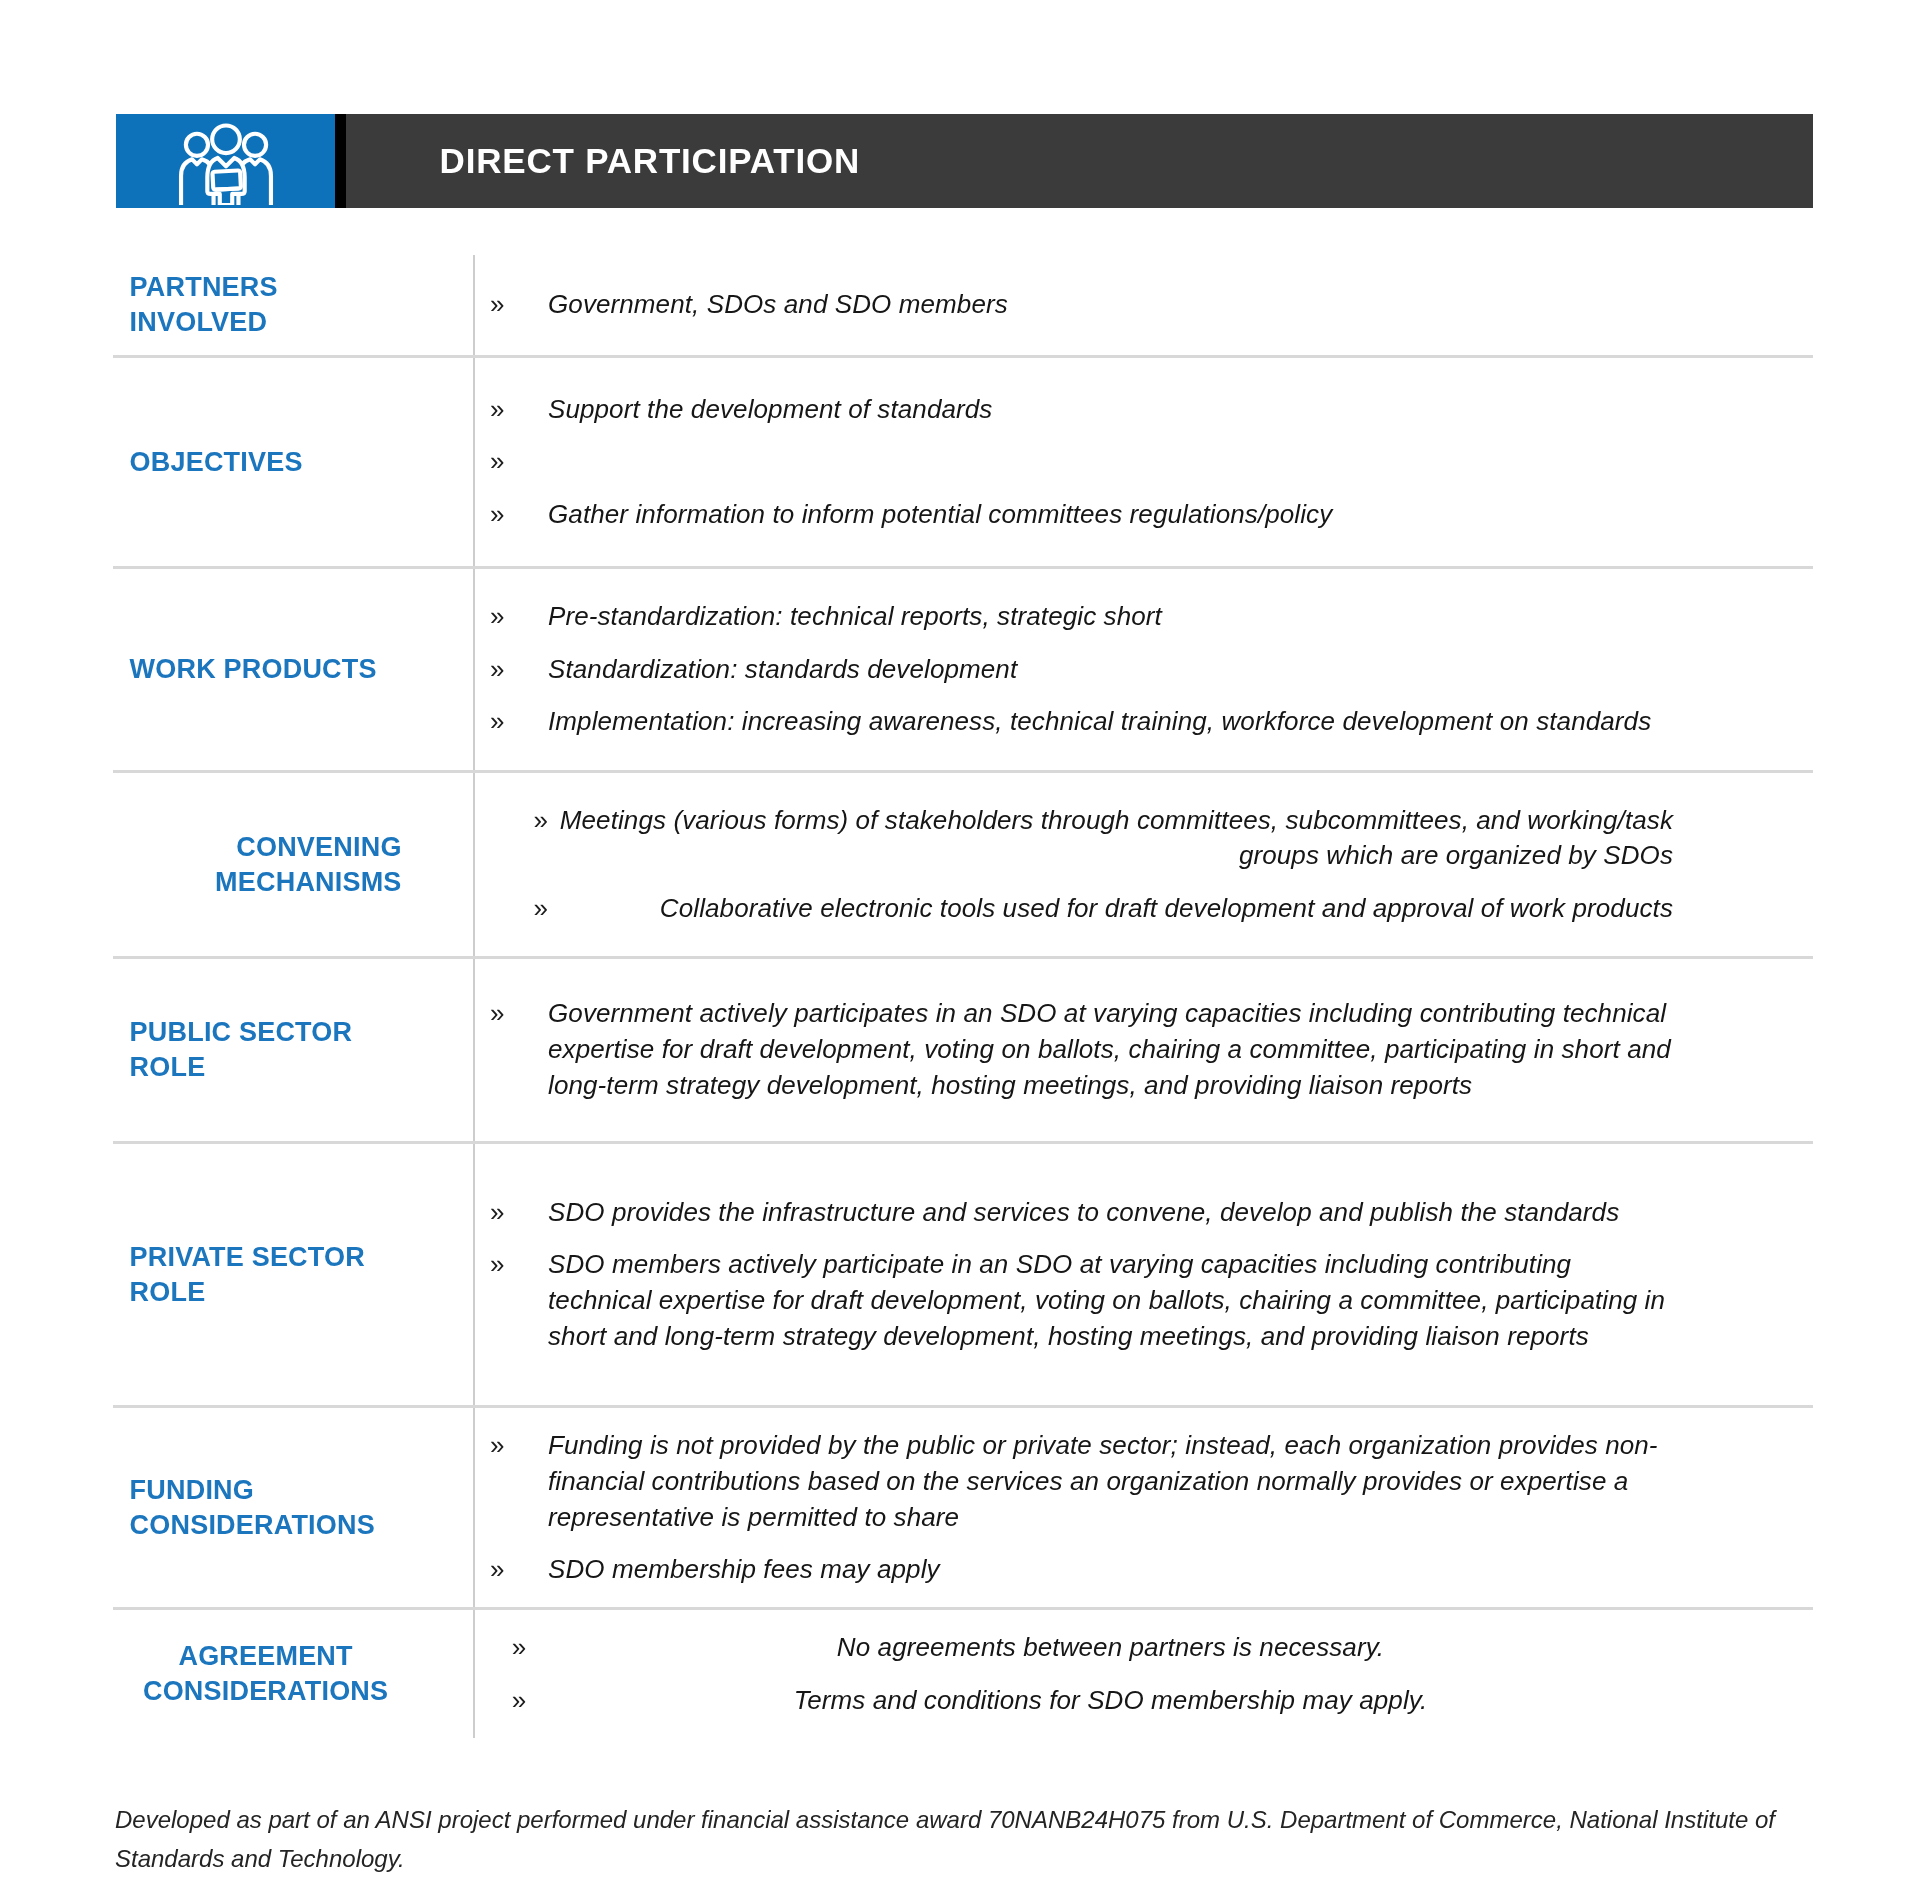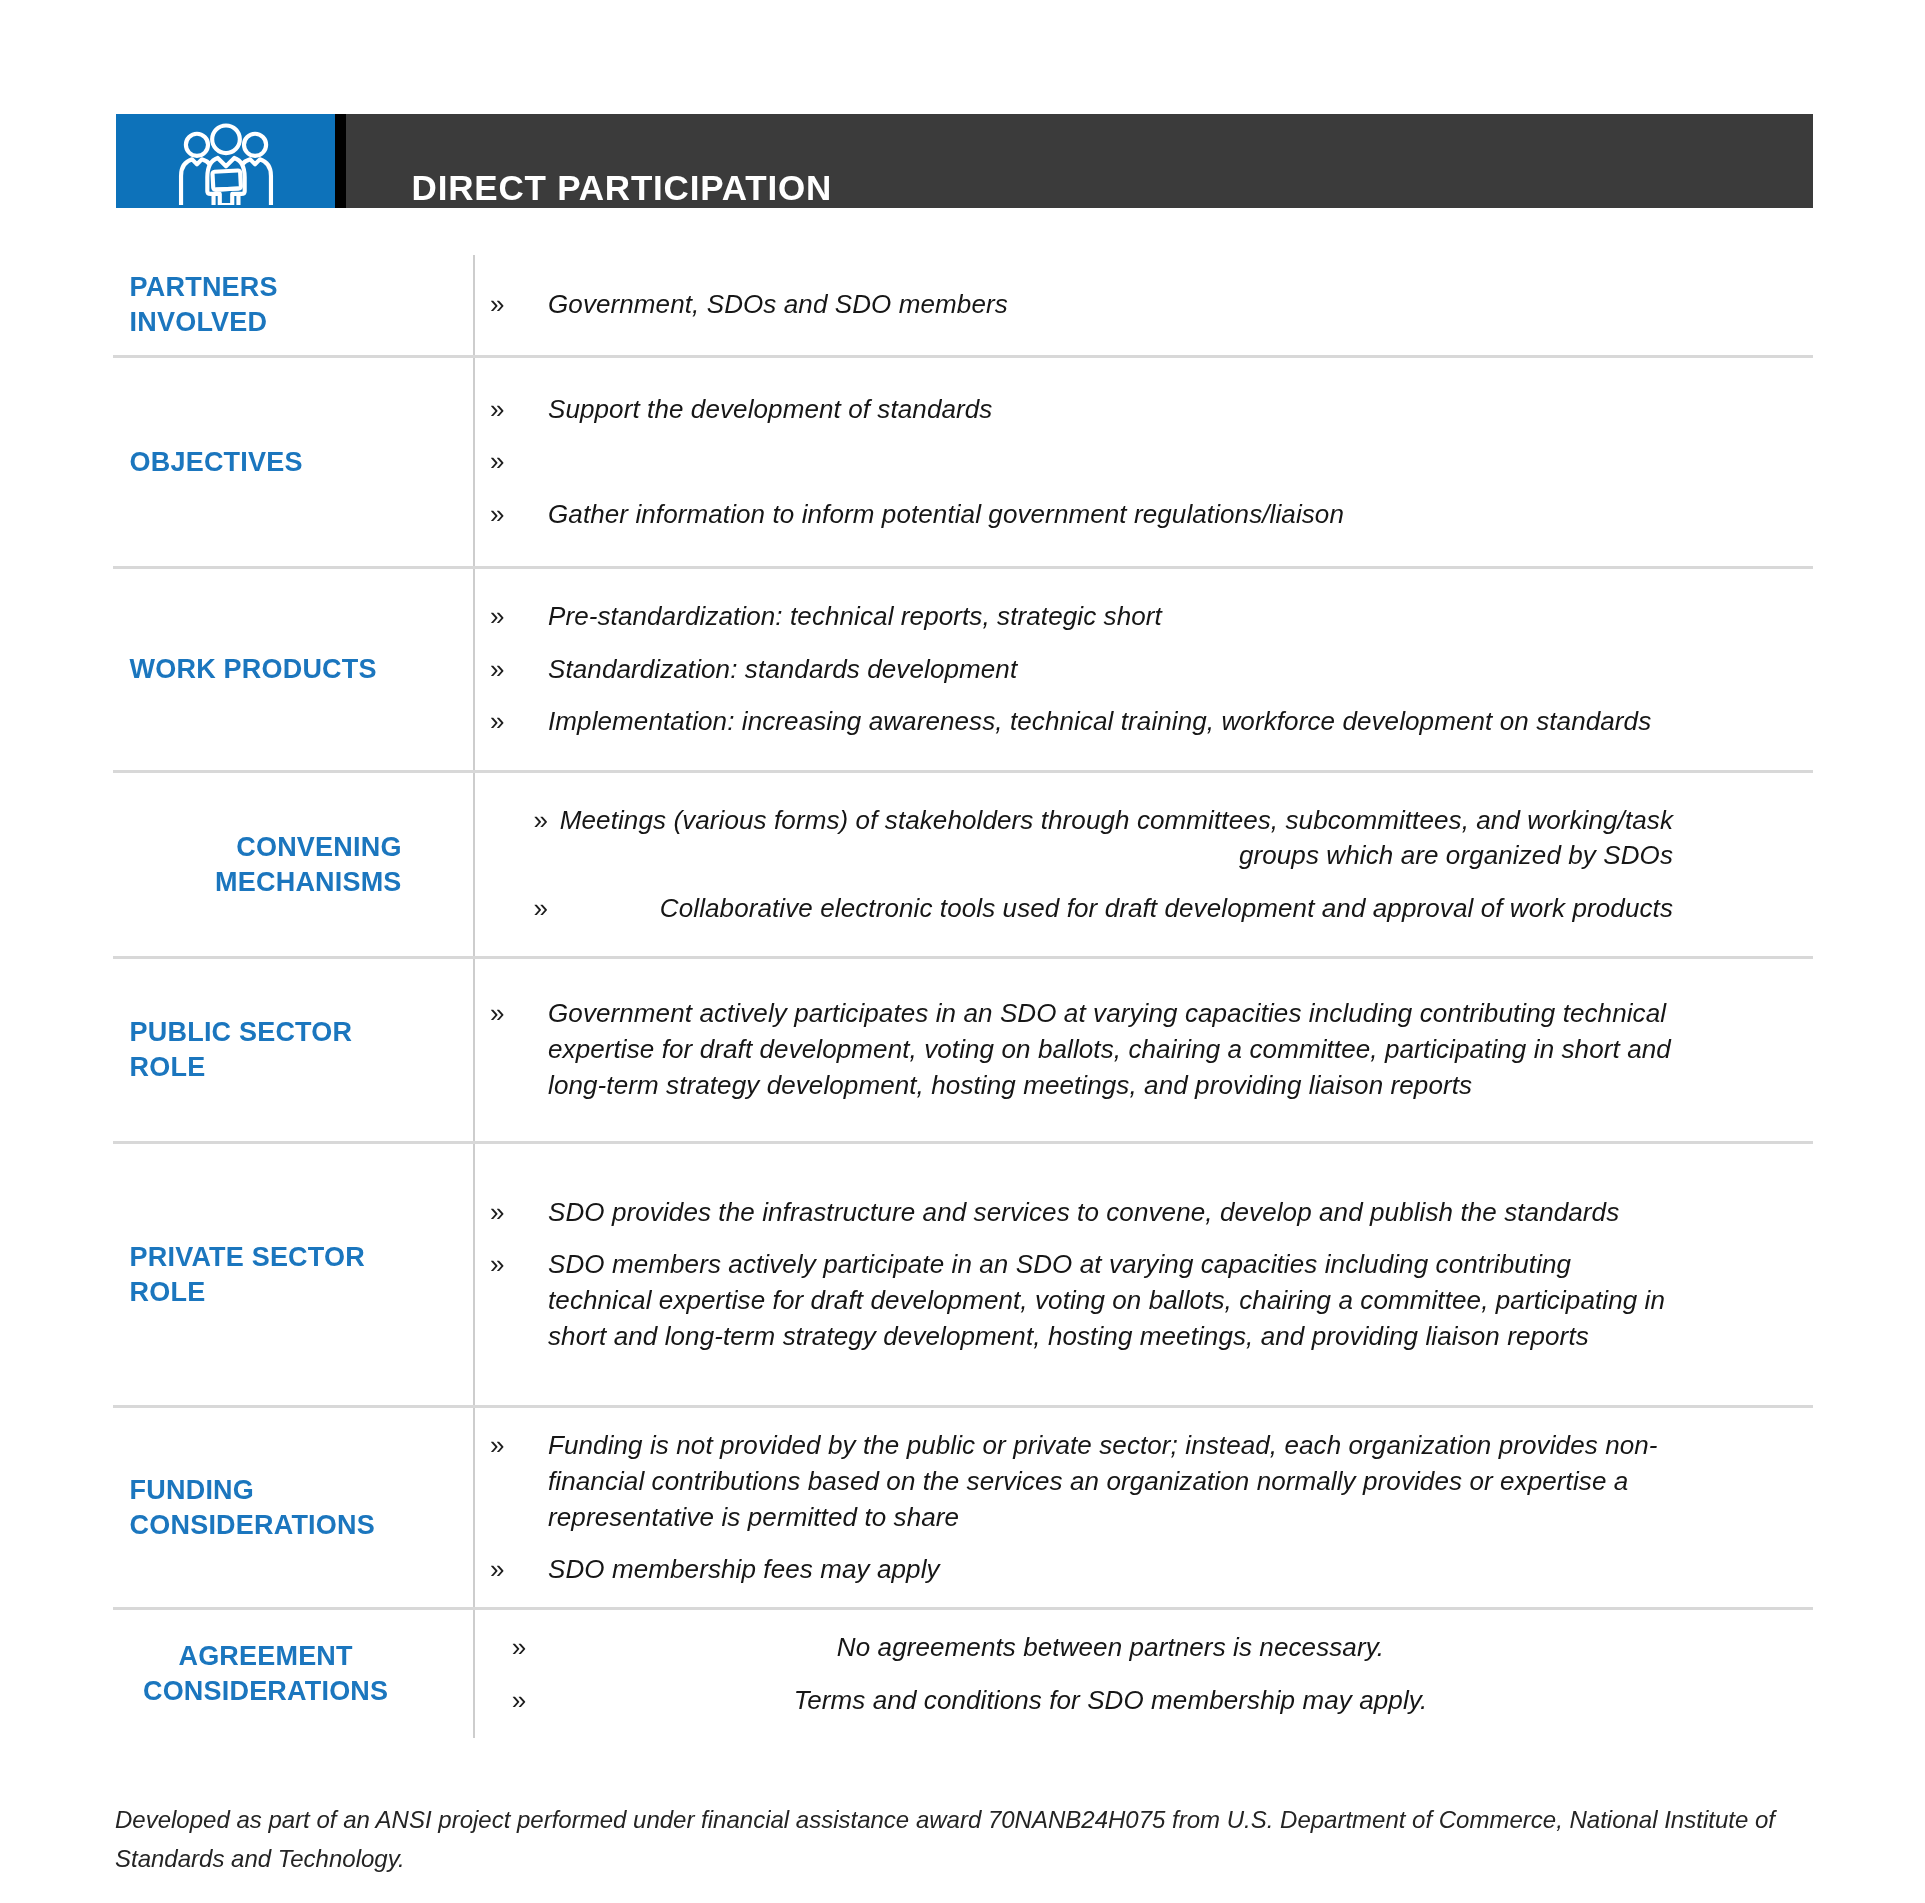--- a/index.html
+++ b/index.html
@@ -39,22 +39,22 @@
   .icon-box svg{display:block;margin-bottom:3px;}
   .header-sep{
     width:10.6px;
     flex:0 0 10.6px;
     background:#000000;
   }
   .title-bar{
     flex:1;
     background:var(--bar-dark);
     display:flex;
-    align-items:flex-end;
-    padding-left:66px;
+    align-items:center;
+    padding-left:94px;
   }
   .title{
     color:#ffffff;
     font-size:35px;
     font-weight:bold;
     letter-spacing:0.8px;
     white-space:nowrap;
   }
 
   
@@ -184,21 +184,21 @@
     <span class="bullet">»</span>
     <span class="item-text">Support the development of standards</span>
   </div>
 
   <div class="item">
     <span class="bullet">»</span>
   </div>
 
   <div class="item">
     <span class="bullet">»</span>
-    <span class="item-text">Gather information to inform potential government regulations/liaison</span>
+    <span class="item-text">Gather information to inform potential committees regulations/policy</span>
   </div>
 </div>
   </section>
 
   <section class="row">
     <div class="label-cell">
       <h2 class="label">WORK PRODUCTS</h2>
     </div>
     <div class="content-cell">
   <div class="item">

